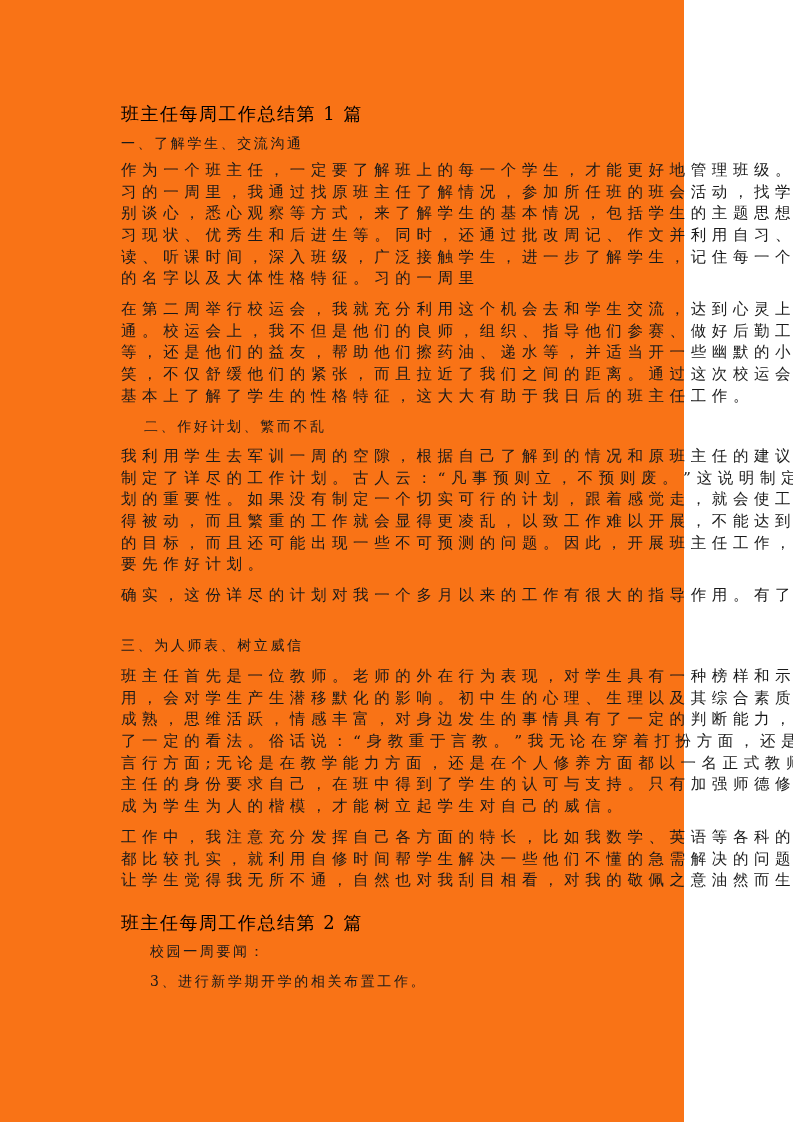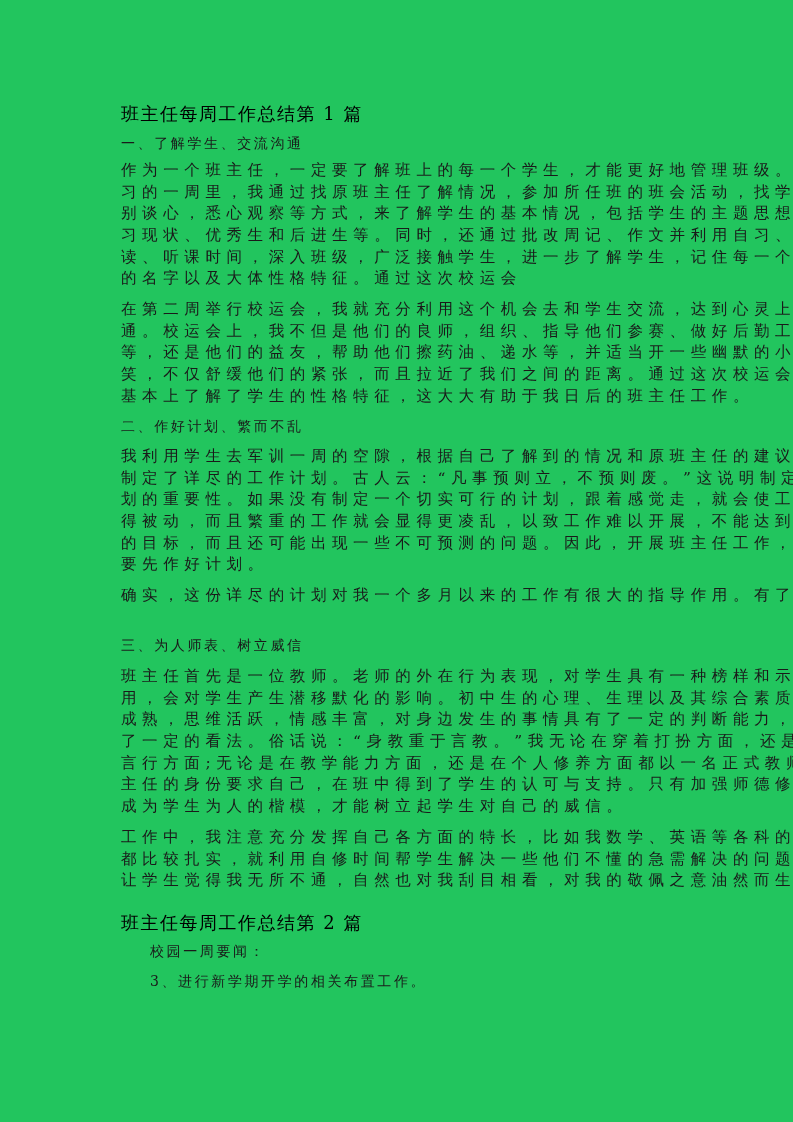--- a/index.html
+++ b/index.html
@@ -1,18 +1,18 @@
 <!DOCTYPE html>
 <html><head>
 <meta charset="utf-8">
 <style>
   html, body { margin: 0; padding: 0; background: #ffffff; }
   body { width: 793px; height: 1122px; position: relative; overflow: hidden;
          font-family: "DejaVu Serif", "Liberation Serif", serif; color: #111; }
-  .page { position: absolute; left: 0; top: 0; width: 793px; height: 1122px; background: #22c55e; }
+  .page { position: absolute; left: 0; top: 0; width: 684px; height: 1122px; background: #f97316; }
   .block { position: absolute; left: 121px; width: 560px; }
   .title { font-size: 18px; letter-spacing: 1.5px; line-height: 22px; white-space: nowrap; color: #000; }
   .line { font-size: 15.5px; line-height: 21.7px; height: 21.7px; white-space: nowrap; letter-spacing: 5.6px; color: #1a1a1a; }
   .heading { font-size: 14px; line-height: 21.7px; white-space: nowrap; letter-spacing: 2.6px; color: #1a1a1a; }
   .indent { left: 150px; }
 </style>
 </head>
 <body>
 
 <div class="page">
@@ -20,32 +20,32 @@
   <div class="block title" style="top:103px;">班主任每周工作总结第 1 篇</div>
 
   <div class="block heading" style="top:133px;">一、了解学生、交流沟通</div>
 
   <div class="block" style="top:160px;">
     <div class="line">作为一个班主任，一定要了解班上的每一个学生，才能更好地管理班级。在见</div>
     <div class="line">习的一周里，我通过找原班主任了解情况，参加所任班的班会活动，找学生个</div>
     <div class="line">别谈心，悉心观察等方式，来了解学生的基本情况，包括学生的主题思想、学</div>
     <div class="line">习现状、优秀生和后进生等。同时，还通过批改周记、作文并利用自习、早</div>
     <div class="line">读、听课时间，深入班级，广泛接触学生，进一步了解学生，记住每一个学生</div>
-    <div class="line">的名字以及大体性格特征。通过这次校运会</div>
+    <div class="line">的名字以及大体性格特征。习的一周里</div>
   </div>
 
   <div class="block" style="top:299px;">
     <div class="line">在第二周举行校运会，我就充分利用这个机会去和学生交流，达到心灵上的沟</div>
     <div class="line">通。校运会上，我不但是他们的良师，组织、指导他们参赛、做好后勤工作</div>
     <div class="line">等，还是他们的益友，帮助他们擦药油、递水等，并适当开一些幽默的小玩</div>
     <div class="line">笑，不仅舒缓他们的紧张，而且拉近了我们之间的距离。通过这次校运会，我</div>
     <div class="line">基本上了解了学生的性格特征，这大大有助于我日后的班主任工作。</div>
   </div>
 
-  <div class="block heading" style="top:416px;">二、作好计划、繁而不乱</div>
+  <div class="block heading" style="top:416px;margin-left:23px;">二、作好计划、繁而不乱</div>
 
   <div class="block" style="top:446px;">
     <div class="line">我利用学生去军训一周的空隙，根据自己了解到的情况和原班主任的建议，我</div>
     <div class="line">制定了详尽的工作计划。古人云：“凡事预则立，不预则废。”这说明制定计</div>
     <div class="line">划的重要性。如果没有制定一个切实可行的计划，跟着感觉走，就会使工作显</div>
     <div class="line">得被动，而且繁重的工作就会显得更凌乱，以致工作难以开展，不能达到预期</div>
     <div class="line">的目标，而且还可能出现一些不可预测的问题。因此，开展班主任工作，一定</div>
     <div class="line">要先作好计划。</div>
   </div>
 

